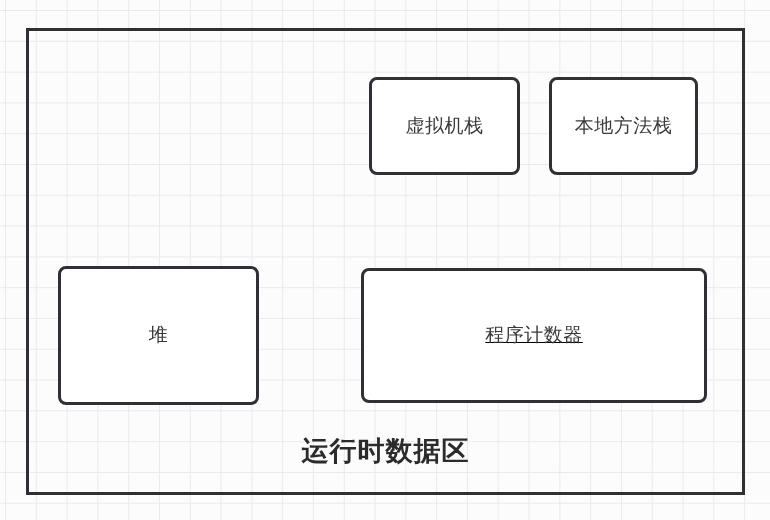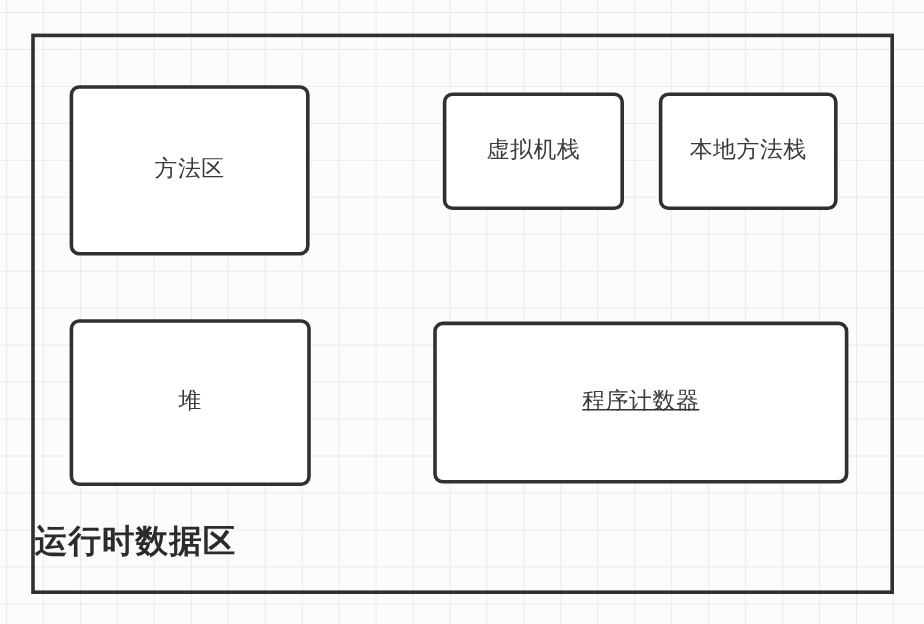--- a/index.html
+++ b/index.html
@@ -98,36 +98,34 @@
   #box-native-method-stack .node-label {
     max-width: 110px;
   }
 
   
   #area-title {
     position: absolute;
     left: 0;
     right: 0;
     top: 402px;
+    text-align: center;
     font-size: 27px;
     font-weight: bold;
     color: #2b2b2b;
     letter-spacing: 1px;
   }
 </style>
 </head>
 <body>
 
 <div id="canvas">
 
   <div id="runtime-area">
 
-    <div class="node-box" id="box-method-area">
-      <span class="node-label">方法区</span>
-    </div>
 
     <div class="node-box" id="box-native-method-stack">
       <span class="node-label">本地方法栈</span>
     </div>
 
     <div class="node-box" id="box-vm-stack">
       <span class="node-label">虚拟机栈</span>
     </div>
 
     <div class="node-box" id="box-heap">

